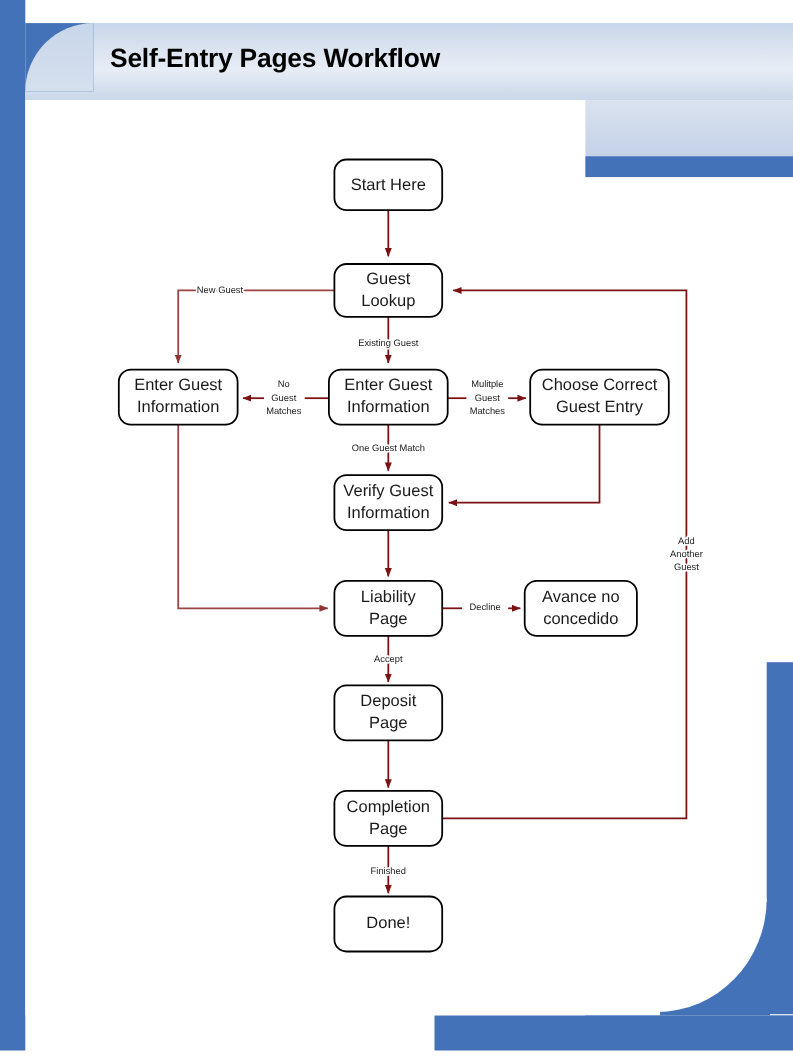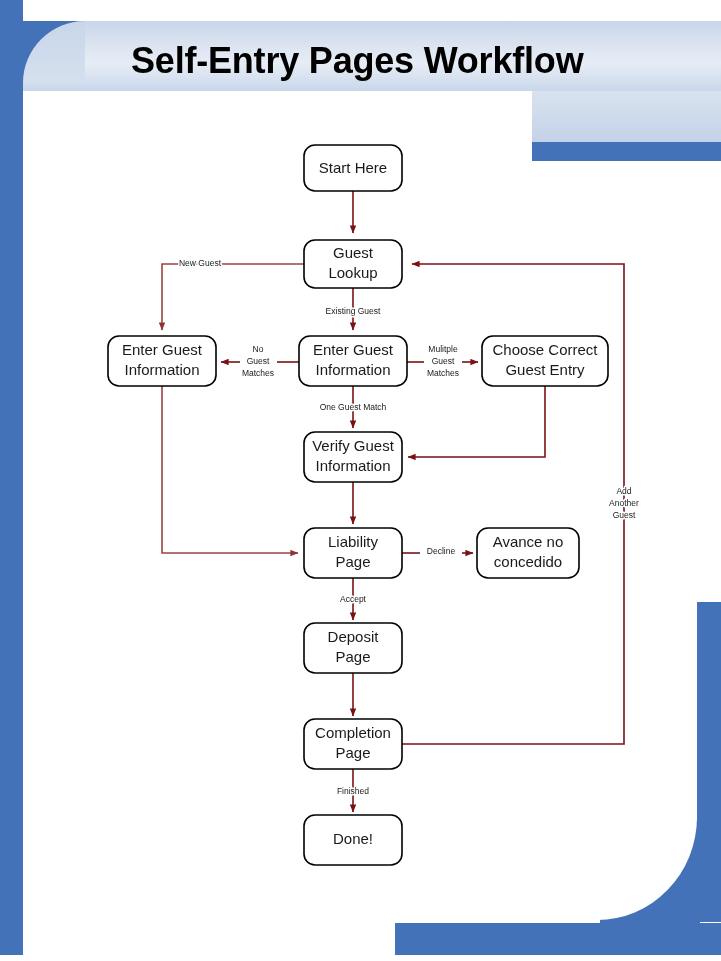--- a/index.html
+++ b/index.html
@@ -89,26 +89,25 @@
     width: 62px;
     height: 62px;
     background: linear-gradient(to bottom, #c8d6ea 0%, #d5e0ee 100%);
     border-top-left-radius: 62px;
   }
   .header-title {
     position: absolute;
     left: 100px;
     top: 40px;
     z-index: 5;
-    font-size: 36px;
+    font-size: 24px;
     font-weight: bold;
     color: #000000;
     letter-spacing: -0.2px;
     white-space: nowrap;
-    margin-left: 31px;
   }
 
   
   .right-panel {
     position: absolute;
     left: 532px;
     top: 91px;
     width: 189px;
     height: 51px;
     background: linear-gradient(to bottom, #d9e2ef 0%, #c4d2e8 100%);

